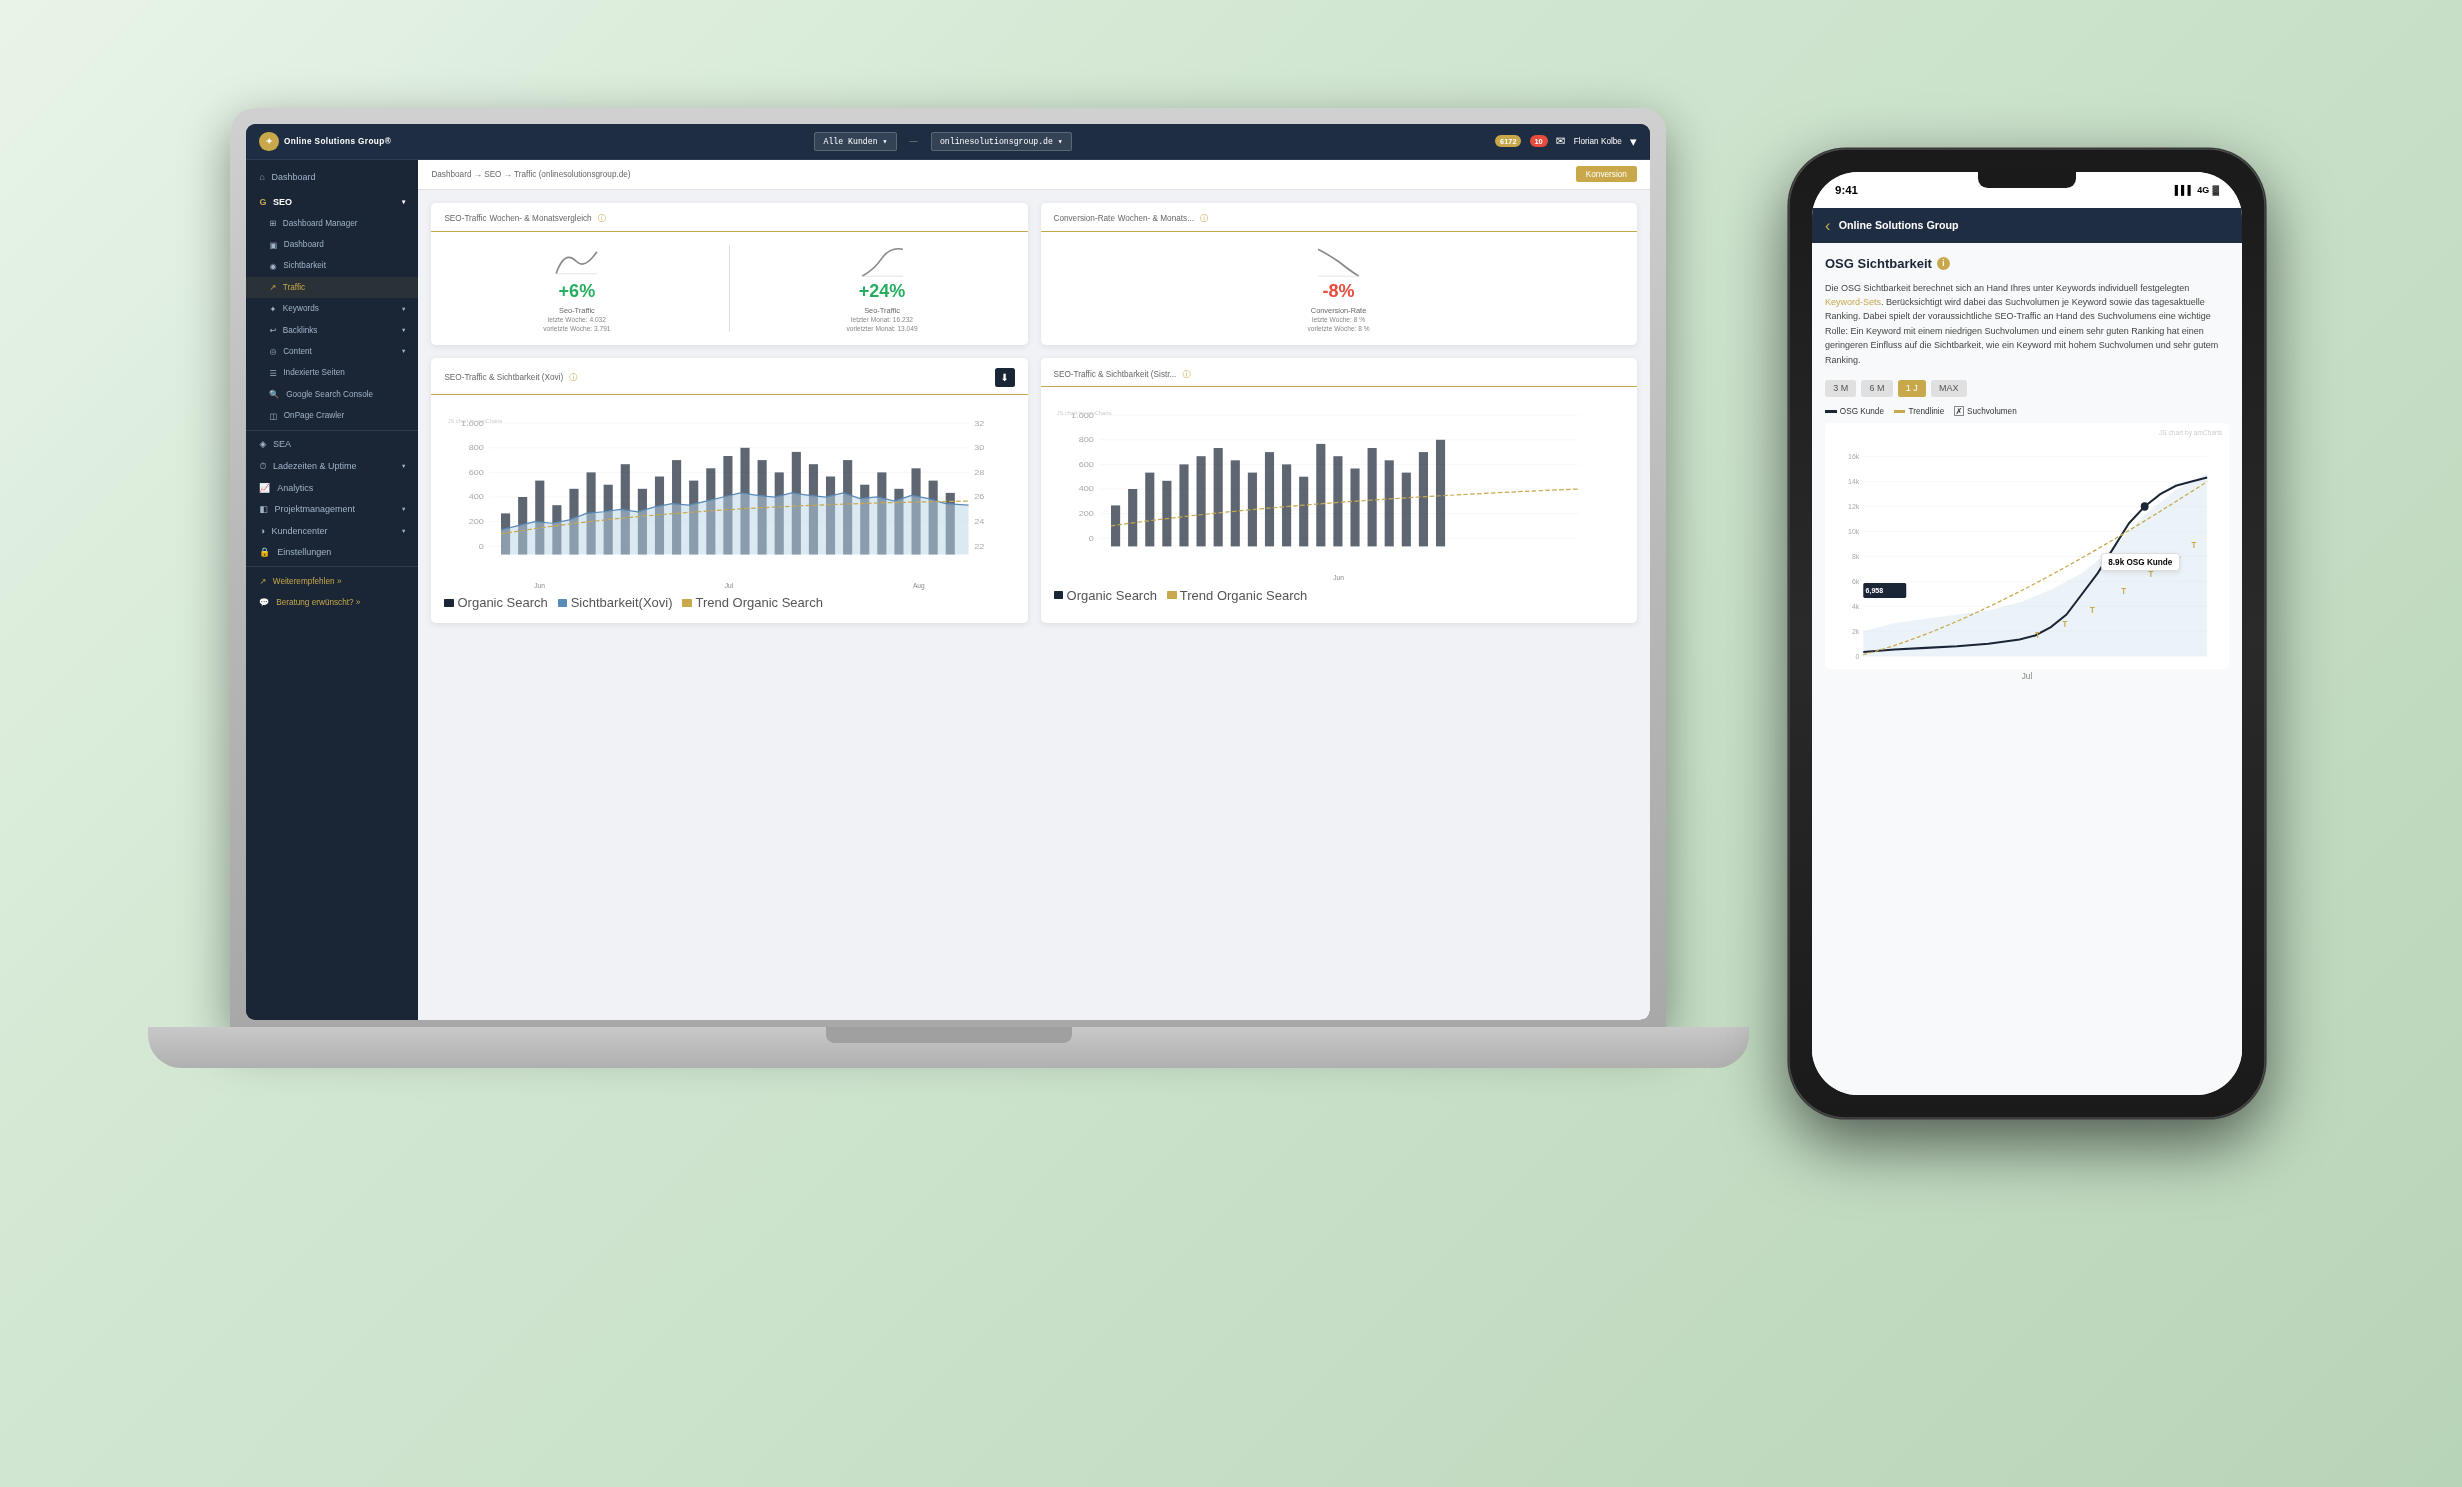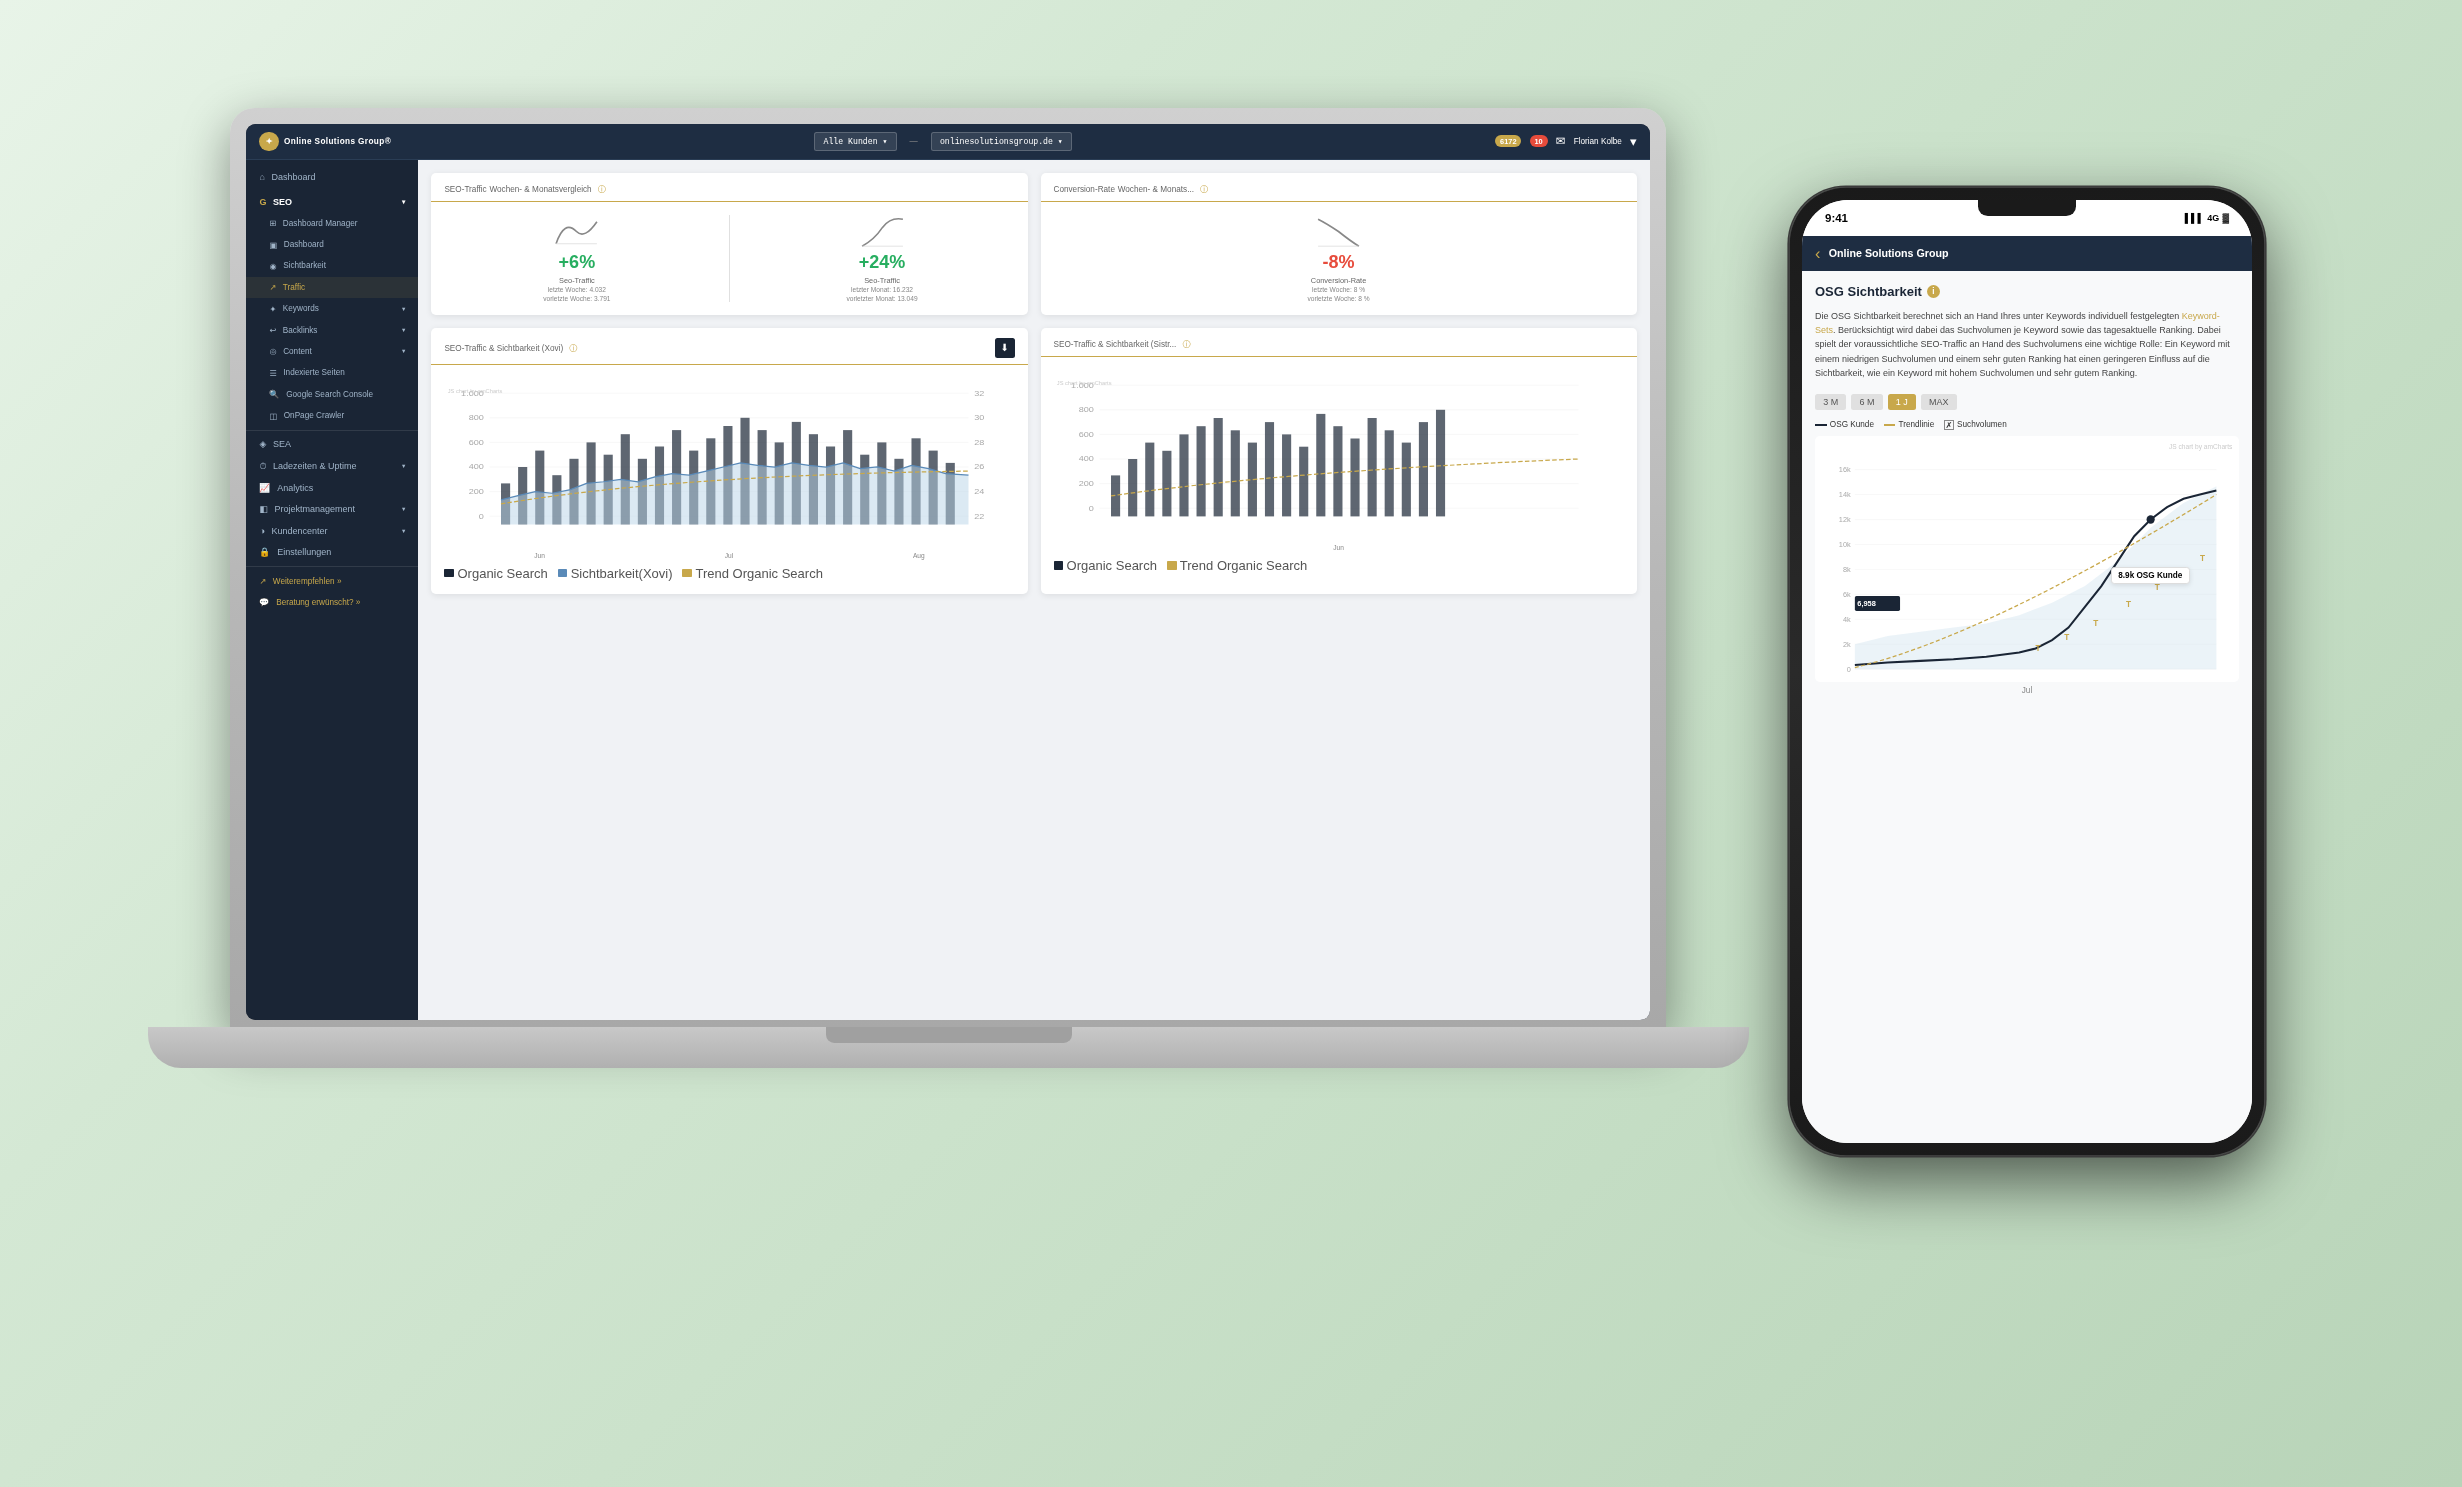--- a/index.html
+++ b/index.html
@@ -383,26 +383,25 @@
       width: 476px;
       height: 969px;
       z-index: 10;
     }
 
     .phone-outer {
       width: 100%;
       height: 100%;
       background: linear-gradient(180deg, #1a1a1a 0%, #2a2a2a 50%, #1a1a1a 100%);
       border-radius: 57px;
-      padding: 13px;
+      padding: 23px;
       box-shadow:
         0 0 0 1.6px #3a3a3a,
         0 24.6px 66px rgba(0,0,0,0.6),
         inset 0 0 0 0.8px #4a4a4a;
-      margin-top: 38px;
     }
 
     .phone-screen {
       width: 100%;
       height: 100%;
       background: white;
       border-radius: 46px;
       overflow: hidden;
       display: flex;
       flex-direction: column;
@@ -702,20 +701,24 @@
               <span>Weiterempfehlen »</span>
             </div>
             <div class="sidebar-item sidebar-link">
               <span>💬</span>
               <span>Beratung erwünscht? »</span>
             </div>
           </div>
 
           <div class="main-content">
 
+            <div class="breadcrumb-bar">
+              <span>Dashboard → SEO → Traffic (onlinesolutionsgroup.de)</span>
+              <div class="breadcrumb-btn">Konversion</div>
+            </div>
 
             <div class="content-grid">
 
               <div class="card">
                 <div class="card-header">
                   <span class="card-title">
                     <span>SEO-Traffic</span>
                     <span>Wochen- &amp; Monatsvergleich</span>
                     <span style="color:#c8a84b; font-size:8.2px; margin-left:3.3px;">ⓘ</span>
                   </span>

